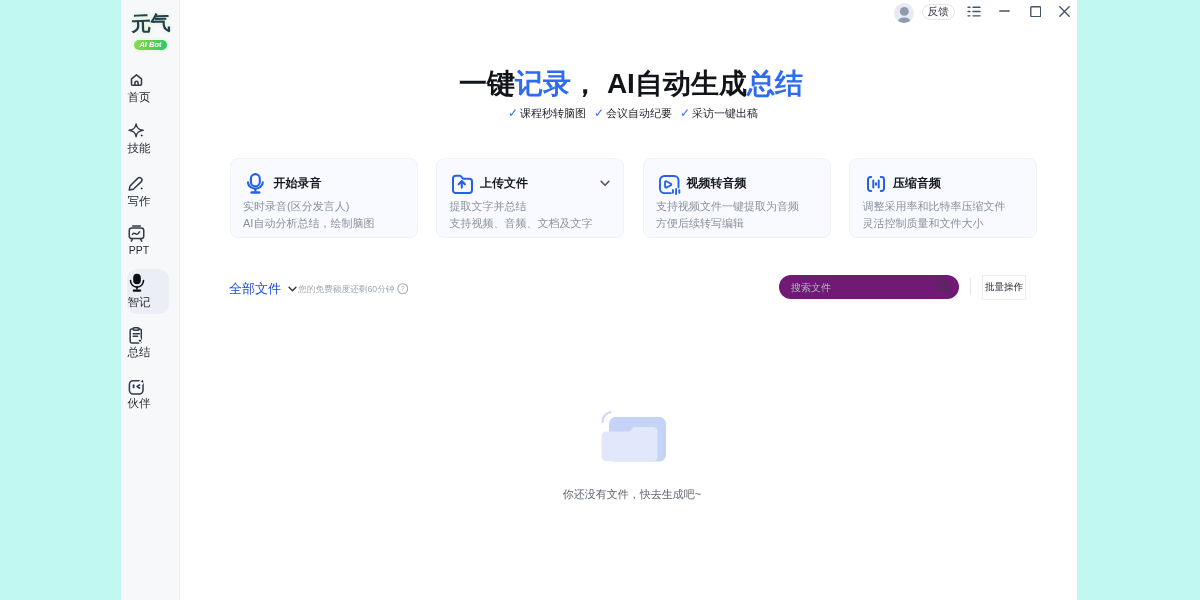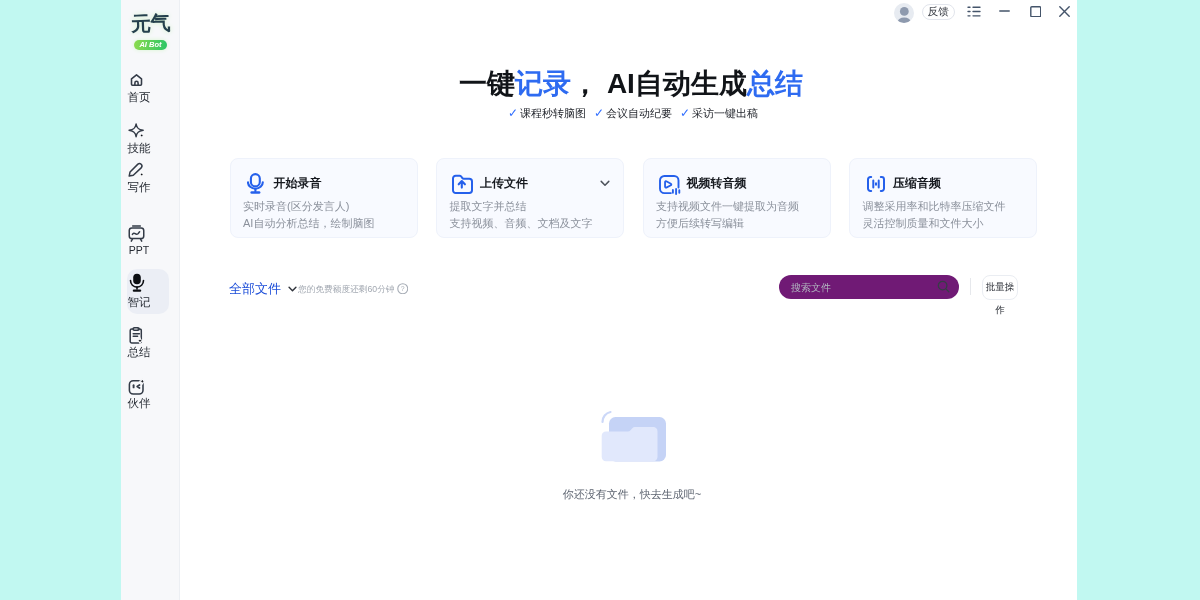--- a/index.html
+++ b/index.html
@@ -44,21 +44,21 @@
   </svg>
   <div class="lbl">首页</div>
 </div>
 <div class="navitem" style="top:122.5px;">
   <svg width="16" height="16" viewBox="0 0 16 16" fill="none" stroke="#333b47" stroke-width="1.5" stroke-linecap="round" stroke-linejoin="round">
     <path d="M7.6 1 C8.25 5.1 9.9 6.7 14.6 7.35 C9.9 8 8.25 9.6 7.6 13.7 C6.95 9.6 5.3 8 0.6 7.35 C5.3 6.7 6.95 5.1 7.6 1 Z"></path>
     <path d="M13.2 10.3 c0.24 1.4 0.78 1.94 2.18 2.18 c-1.4 0.24 -1.94 0.78 -2.18 2.18 c-0.24 -1.4 -0.78 -1.94 -2.18 -2.18 c1.4 -0.24 1.94 -0.78 2.18 -2.18 Z" fill="#10141a" stroke="#f7f8fa" stroke-width="0.8"></path>
   </svg>
   <div class="lbl">技能</div>
 </div>
-<div class="navitem" style="top:162px;">
+<div class="navitem" style="top:176px;">
   <svg width="16" height="16" viewBox="0 0 16 16" fill="none" stroke="#333b47" stroke-width="1.5" stroke-linecap="round" stroke-linejoin="round">
     <path d="M9.4 2.1 a2.5 2.5 0 0 1 3.5 3.5 L4.8 13.2 l-4.1 0.85 0.85 -4.1 Z"></path>
     <path d="M13.2 10.3 c0.24 1.4 0.78 1.94 2.18 2.18 c-1.4 0.24 -1.94 0.78 -2.18 2.18 c-0.24 -1.4 -0.78 -1.94 -2.18 -2.18 c1.4 -0.24 1.94 -0.78 2.18 -2.18 Z" fill="#10141a" stroke="#fff" stroke-width="0.8"></path>
   </svg>
   <div class="lbl">写作</div>
 </div>
 <div class="navitem" style="top:224.5px;">
   <svg width="16" height="17" viewBox="0 0 16 17" fill="none" stroke="#333b47" stroke-width="1.5" stroke-linecap="round" stroke-linejoin="round">
     <path d="M4.2 1 h7.6"></path>
     <rect x="0.75" y="3" width="14.5" height="10.6" rx="2.6"></rect>
@@ -176,20 +176,20 @@
     <text x="6" y="8.6" text-anchor="middle" font-size="7.2" fill="#a6acb5" font-family="Liberation Sans">?</text>
   </svg>
 <div class="abs" style="left:779px;top:274.5px;width:180px;height:24px;border-radius:12px;background:#701a75;">
   <div class="abs" style="left:12px;top:6px;font-size:10px;color:#b2b7c0;">搜索文件</div>
   <svg class="abs" style="left:158px;top:5.5px;" width="13" height="13" viewBox="0 0 13 13" fill="none" stroke="#383d47" stroke-width="1.3" stroke-linecap="round">
       <circle cx="5.6" cy="5.6" r="4.3"></circle>
       <path d="M8.9 8.9 L11.8 11.8"></path>
     </svg>
 </div>
 <div class="abs" style="left:969.5px;top:278px;width:1px;height:17px;background:#e6e8ec;"></div>
-<div class="abs" style="left:982px;top:275px;width:36px;height:24.5px;border:1px solid #eaedf2;border-radius:8px;background:#fff;text-align:center;font-size:9.5px;line-height:22.5px;color:#22262e;">批量操作</div>
+<div class="abs" style="left:982px;top:275px;width:44px;height:24.5px;border:1px solid #eaedf2;border-radius:1px;background:#fff;text-align:center;font-size:9.5px;line-height:22.5px;color:#22262e;">批量操作</div>
 
 <svg class="abs" style="left:598px;top:405px;" width="70" height="60" viewBox="0 0 70 60">
   <path d="M4.5 17 a10 10 0 0 1 8 -10" fill="none" stroke="#ccd8f8" stroke-width="2.2" stroke-linecap="round"></path>
   <rect x="11" y="12" width="57" height="44.5" rx="6.5" fill="#c5d3f6"></rect>
   <path d="M3.7 30.7 a4.2 4.2 0 0 1 4.2 -4.2 h22 a3.4 3.4 0 0 0 2.6 -1.2 l1.8 -2.1 a3.4 3.4 0 0 1 2.6 -1.2 h18.4 a4.2 4.2 0 0 1 4.2 4.2 V52.1 a4.2 4.2 0 0 1 -4.2 4.2 H7.9 a4.2 4.2 0 0 1 -4.2 -4.2 Z" fill="#e1e8fc"></path>
 </svg>
 <div class="emptytxt">你还没有文件，快去生成吧~</div>
 
 </body></html>

